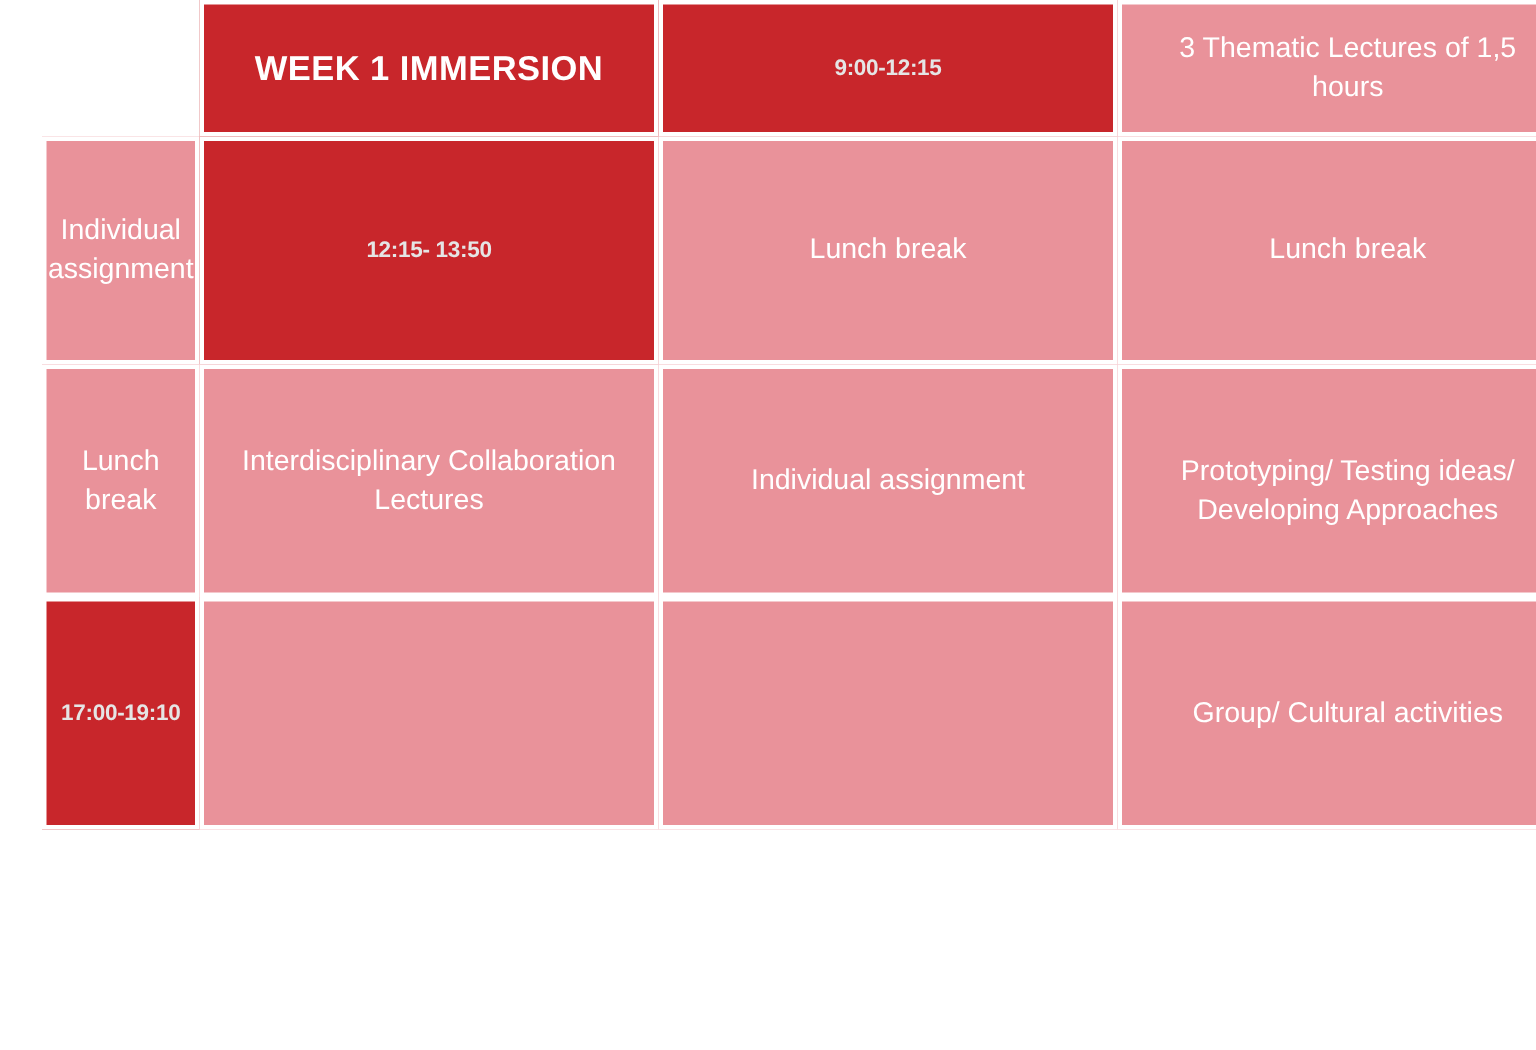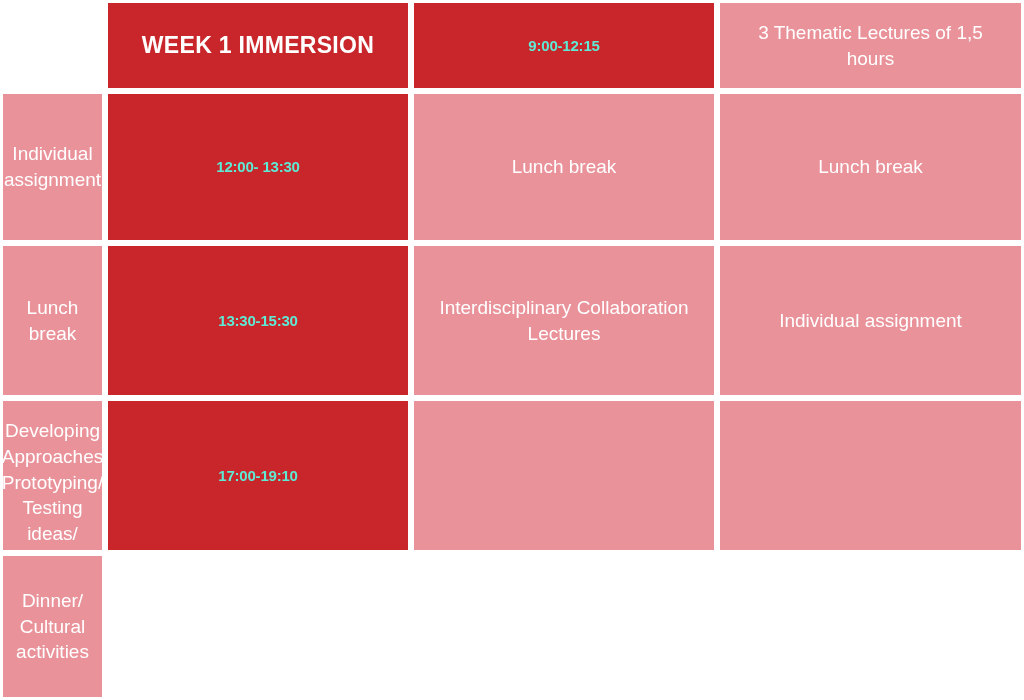--- a/index.html
+++ b/index.html
@@ -17,20 +17,21 @@
   #schedule-table {
     width: 1024px;
     height: 700px;
     display: grid;
     grid-template-columns: 105px 306px 306px 307px;
     grid-template-rows: 91px 152px 155px 155px 147px;
     column-gap: 0px;
     row-gap: 0px;
     background: #ffffff;
     box-sizing: border-box;
+    padding-left: 28px;
   }
 
   .cell {
     box-sizing: border-box;
     display: flex;
     align-items: center;
     justify-content: center;
     text-align: center;
     border: 3px solid #ffffff;
     overflow: hidden;
@@ -49,21 +50,21 @@
     font-weight: bold;
     font-size: 23px;
     letter-spacing: 0.3px;
     line-height: 1.1;
     padding: 0 6px;
   }
 
   
   .time-head {
     background: #C8262B;
-    color: #5eead4;
+    color: #e5e5e5;
     font-weight: bold;
     font-size: 15px;
     letter-spacing: -0.2px;
     line-height: 1.2;
     padding: 0 2px;
   }
 
   
   .content {
     background: #E9929A;
@@ -97,66 +98,65 @@
     <span class="lines">
       <span class="line">3 Thematic Lectures of 1,5 hours</span>
     </span>
   </div>
   <div class="cell content">
     <span class="lines">
       <span class="line">Individual assignment</span>
     </span>
   </div>
 
-  <div class="cell time-head">12:00- 13:30</div>
+  <div class="cell time-head">12:15- 13:50</div>
   <div class="cell content">
     <span class="lines">
       <span class="line">Lunch break</span>
     </span>
   </div>
   <div class="cell content">
     <span class="lines">
       <span class="line">Lunch break</span>
     </span>
   </div>
   <div class="cell content">
     <span class="lines">
       <span class="line">Lunch break</span>
     </span>
   </div>
 
-  <div class="cell time-head">13:30-15:30</div>
   <div class="cell content">
     <span class="lines">
       <span class="line">Interdisciplinary Collaboration Lectures</span>
     </span>
   </div>
   <div class="cell content">
     <span class="lines">
       <span class="line">Individual assignment</span>
     </span>
   </div>
   <div class="cell content">
     <span class="lines">
       <span class="line spacer"></span>
+      <span class="line">Prototyping/ Testing ideas/</span>
       <span class="line">Developing Approaches</span>
-      <span class="line">Prototyping/ Testing ideas/</span>
     </span>
   </div>
 
   <div class="cell time-head">17:00-19:10</div>
   <div class="cell content">
     <span class="lines">
       <span class="line"></span>
     </span>
   </div>
   <div class="cell content">
     <span class="lines">
       <span class="line"></span>
     </span>
   </div>
   <div class="cell content">
     <span class="lines">
-      <span class="line">Dinner/ Cultural activities</span>
+      <span class="line">Group/ Cultural activities</span>
     </span>
   </div>
 
 </div>
 
 </body></html>

